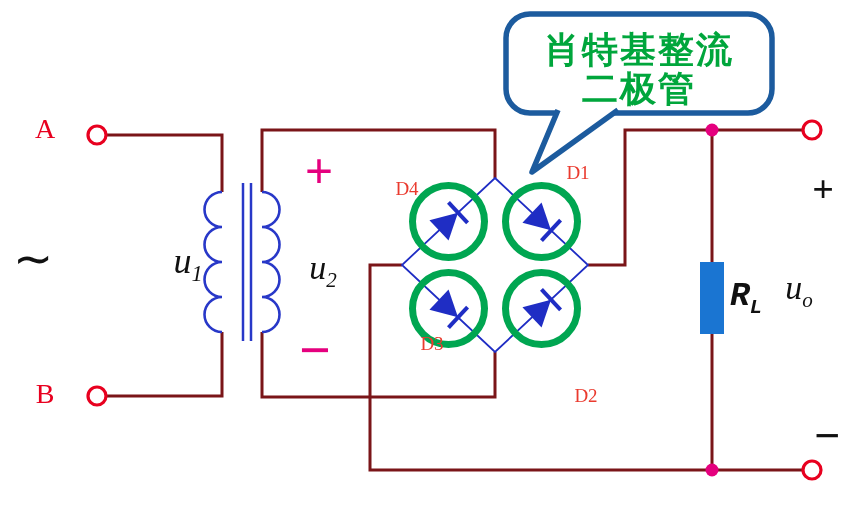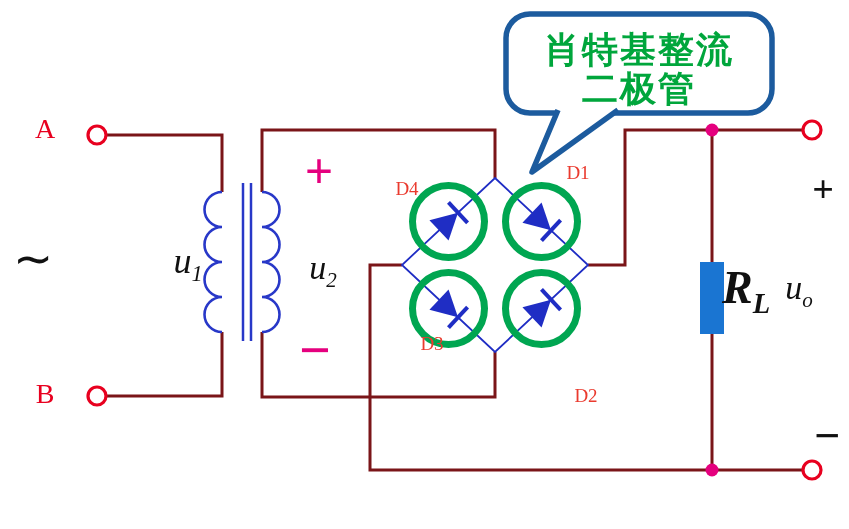--- a/index.html
+++ b/index.html
@@ -109,21 +109,21 @@
   <span class="lbl ital" style="left:323px; top:271px; font-size:34px;"><span>u</span><sub>2</sub></span>
 
   <span class="lbl pink" style="left:319px; top:171px; font-size:50px;">+</span>
   <span class="lbl pink" style="left:315px; top:350px; font-size:56px;">−</span>
 
   <span class="lbl dlabel" style="left:407px; top:188px;">D4</span>
   <span class="lbl dlabel" style="left:578px; top:172px;">D1</span>
   <span class="lbl dlabel" style="left:432px; top:343px;">D3</span>
   <span class="lbl dlabel" style="left:586px; top:347px;margin-top:48px;">D2</span>
 
-  <span class="lbl ital" style="left:746px; top:292px; font-size:46px; font-weight:bold;"><span>R</span><sub>L</sub></span>
+  <span class="lbl ital" style="left:746px; top:299px; font-size:33px; font-weight:bold;font-family:Liberation Mono, monospace;"><span>R</span><sub>L</sub></span>
   <span class="lbl ital" style="left:799px; top:291px; font-size:34px;"><span>u</span><sub>o</sub></span>
 
   <span class="lbl" style="left:823px; top:189px; font-size:38px; font-weight:bold;">+</span>
   <span class="lbl" style="left:827px; top:436px; font-size:46px; font-weight:bold;">−</span>
 
   <span class="callout-text" style="left:639px; top:89px;">二极管</span>
   <span class="callout-text" style="left:639px; top:50px;">肖特基整流</span>
 
 </div>
 

